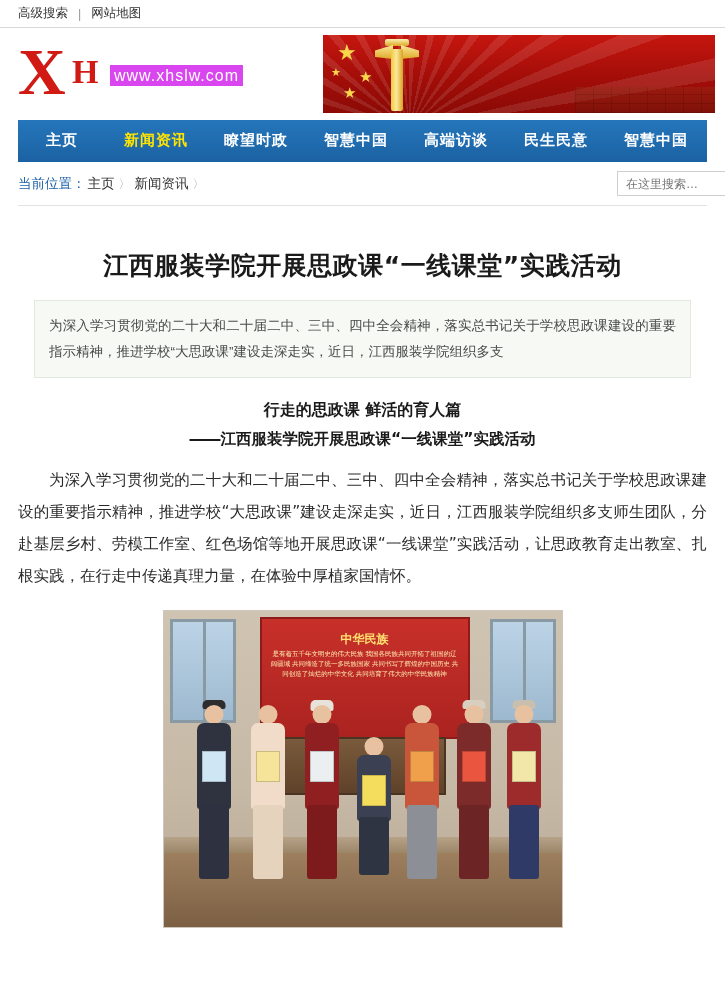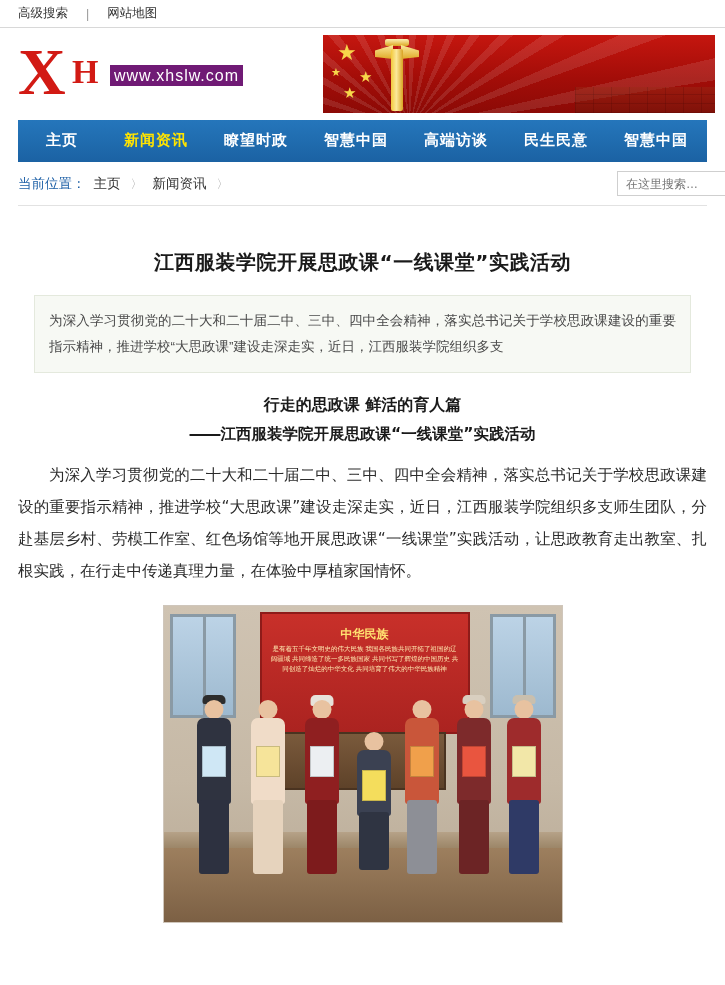--- a/index.html
+++ b/index.html
@@ -17,21 +17,21 @@
     border-bottom: 1px solid #d8d8d8;
     display: flex;
     align-items: center;
     justify-content: space-between;
     padding: 0 10px 0 18px;
     font-size: 12px;
     color: #333;
     background: #fff;
   }
   .topbar-left { color: #333; font-size: 12.5px; }
-  .topbar-right { display: flex; align-items: center; gap: 18px; font-size: 12.5px; }
+  .topbar-right { display: flex; align-items: center; gap: 10px; font-size: 12.5px; }
   .topbar-right a { color: #333; text-decoration: none; }
   .topbar-sep { color: #999; }
 
   
   .banner {
     display: flex;
     align-items: center;
     padding: 8px 10px 8px 18px;
     gap: 10px;
     background: #fff;
@@ -72,21 +72,21 @@
   .logo-cn {
     font-size: 44px;
     line-height: 48px;
     font-weight: bold;
     color: #d9241c;
     letter-spacing: 2px;
     font-family: "DejaVu Sans", sans-serif;
   }
   .logo-url {
     margin-top: 3px;
-    background: #701a75;
+    background: #d946ef;
     color: #fff;
     font-size: 16px;
     line-height: 21px;
     letter-spacing: 1px;
     padding: 0 4px;
     display: inline-block;
     font-family: "Liberation Sans", sans-serif;
   }
 
   .banner-ad {
@@ -188,21 +188,21 @@
     margin: 0 18px;
     border-bottom: 1px solid #e2e2e2;
     height: 44px;
     display: flex;
     align-items: center;
     justify-content: space-between;
   }
   .crumb {
     display: flex; align-items: flex-end;
     font-size: 13.5px; color: #333;
-    gap: 8px;
+    gap: 2px;
   }
   .crumb .label { color: #1c5fa6; }
   .crumb a { color: #333; text-decoration: none; }
   .crumb .arrow { color: #aaa; font-size: 12px; padding: 0 2px; }
   .searchbox {
     border: 1px solid #cfcfcf;
     height: 25px;
     width: 150px;
     margin-right: -60px;
     display: flex;
@@ -215,21 +215,21 @@
     font-size: 12px;
     color: #666;
     width: 100%;
     font-family: "Liberation Sans", sans-serif;
   }
 
   
   .article { margin: 0 18px; padding-top: 26px; }
   .headline {
     text-align: center;
-    font-size: 20px;
+    font-size: 25px;
     line-height: 34px;
     font-weight: bold;
     color: #1a1a1a;
     font-family: "DejaVu Sans", sans-serif;
     letter-spacing: .5px;
   }
   .meta {
     margin-top: 18px;
     text-align: center;
     font-size: 12.5px;

